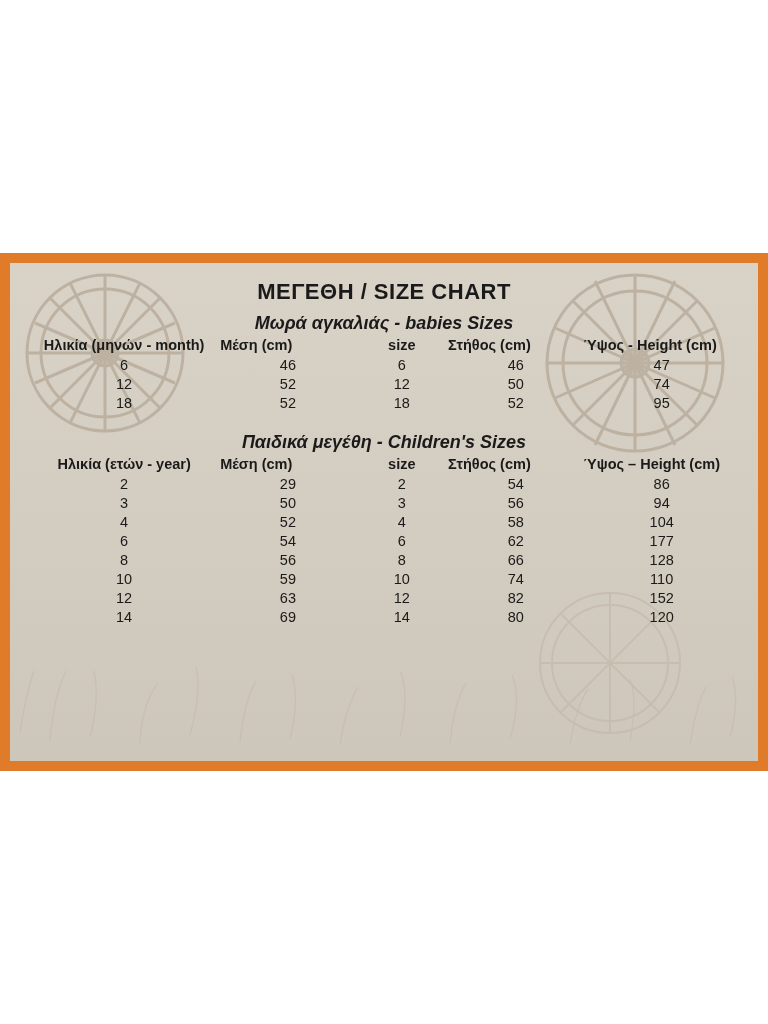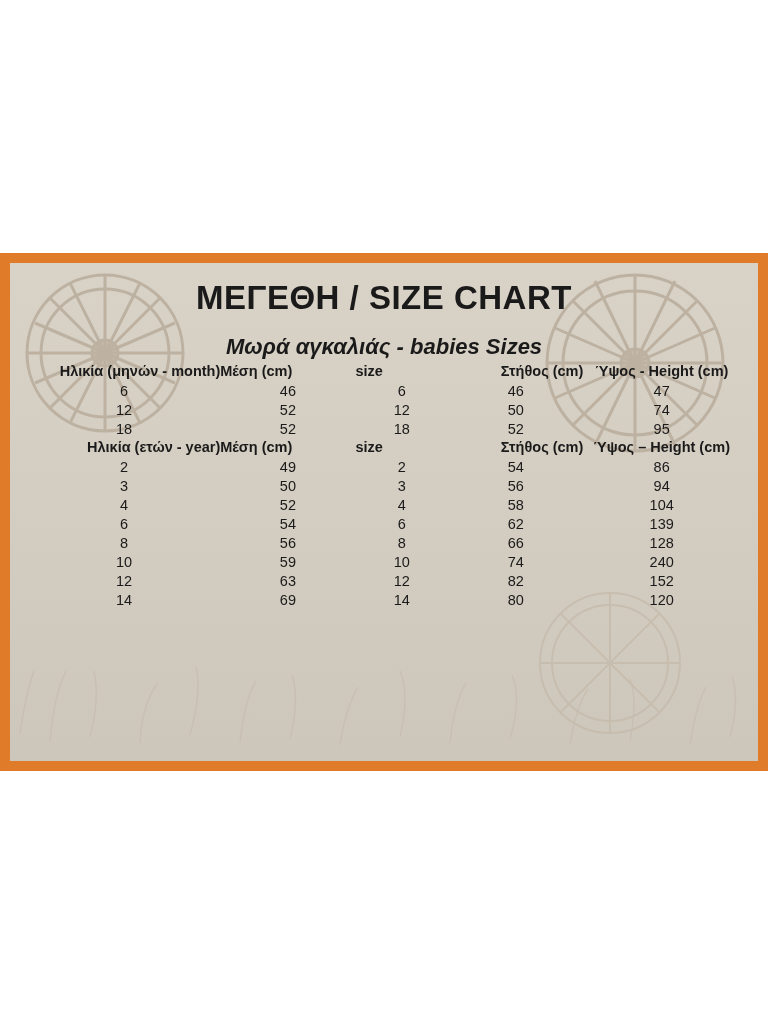--- a/index.html
+++ b/index.html
@@ -47,28 +47,28 @@
   .bg-art svg { display: block; width: 100%; height: 100%; }
 
   .content {
     position: relative;
     z-index: 2;
     padding: 10px 18px 6px 18px;
     color: #1a1a1a;
   }
   .main-title {
     text-align: center;
-    font-size: 33px;
+    font-size: 22px;
     font-weight: bold;
     letter-spacing: 0.5px;
-    margin: 6px 0 17px 0;
+    margin: 6px 0 8px 0;
   }
   .section-title {
     text-align: center;
-    font-size: 22px;
+    font-size: 18px;
     font-weight: bold;
     font-style: italic;
     margin: 2px 0 2px 0;
   }
   .section-title.second {
     margin-top: 20px;
   }
   table.size-table {
     width: 100%;
     border-collapse: collapse;
@@ -77,27 +77,27 @@
   table.size-table th {
     font-weight: bold;
     padding: 1px 0 2px 0;
     white-space: nowrap;
   }
   table.size-table td {
     padding: 1.5px 0;
     text-align: center;
   }
   
-  th.c0, td.c0 { width: 27%; text-align: right; padding-left: 10px; }
+  th.c0, td.c0 { width: 27%; text-align: center; padding-left: 10px; }
   th.c1, td.c1 { width: 19%; text-align: left; }
-  th.c2, td.c2 { width: 13%; text-align: left; }
-  th.c3, td.c3 { width: 19%; text-align: right; }
+  th.c2, td.c2 { width: 13%; text-align: center; }
+  th.c3, td.c3 { width: 19%; text-align: left; }
   th.c4, td.c4 { width: 22%; text-align: right; padding-right: 28px; }
   td.c0 { text-align: center; padding-left: 0; }
-  th.c4 { text-align: center; padding-right: 8px; }
+  th.c4 { text-align: left; padding-right: 8px; }
 </style>
 </head>
 <body>
 
 <div class="page">
   <div class="frame">
     <div class="chart">
 
       <div class="bg-art">
         <svg viewBox="0 0 748 498" preserveAspectRatio="none" aria-hidden="true">
@@ -199,34 +199,35 @@
             <tr>
               <td class="c0">18</td>
               <td class="c1">52</td>
               <td class="c2">18</td>
               <td class="c3">52</td>
               <td class="c4">95</td>
             </tr>
           </tbody>
         </table>
 
+        <div class="section-title second">Παιδικά μεγέθη - Children's Sizes</div>
         <table class="size-table">
           <thead>
             <tr>
               <th class="c0">Ηλικία (ετών - year)</th>
               <th class="c1">Μέση (cm)</th>
               <th class="c2">size</th>
               <th class="c3">Στήθος (cm)</th>
               <th class="c4">Ύψος – Height (cm)</th>
             </tr>
           </thead>
           <tbody>
             <tr>
               <td class="c0">2</td>
-              <td class="c1">49</td>
+              <td class="c1">29</td>
               <td class="c2">2</td>
               <td class="c3">54</td>
               <td class="c4">86</td>
             </tr>
             <tr>
               <td class="c0">3</td>
               <td class="c1">50</td>
               <td class="c2">3</td>
               <td class="c3">56</td>
               <td class="c4">94</td>
@@ -236,35 +237,35 @@
               <td class="c1">52</td>
               <td class="c2">4</td>
               <td class="c3">58</td>
               <td class="c4">104</td>
             </tr>
             <tr>
               <td class="c0">6</td>
               <td class="c1">54</td>
               <td class="c2">6</td>
               <td class="c3">62</td>
-              <td class="c4">139</td>
+              <td class="c4">177</td>
             </tr>
             <tr>
               <td class="c0">8</td>
               <td class="c1">56</td>
               <td class="c2">8</td>
               <td class="c3">66</td>
               <td class="c4">128</td>
             </tr>
             <tr>
               <td class="c0">10</td>
               <td class="c1">59</td>
               <td class="c2">10</td>
               <td class="c3">74</td>
-              <td class="c4">240</td>
+              <td class="c4">110</td>
             </tr>
             <tr>
               <td class="c0">12</td>
               <td class="c1">63</td>
               <td class="c2">12</td>
               <td class="c3">82</td>
               <td class="c4">152</td>
             </tr>
             <tr>
               <td class="c0">14</td>

